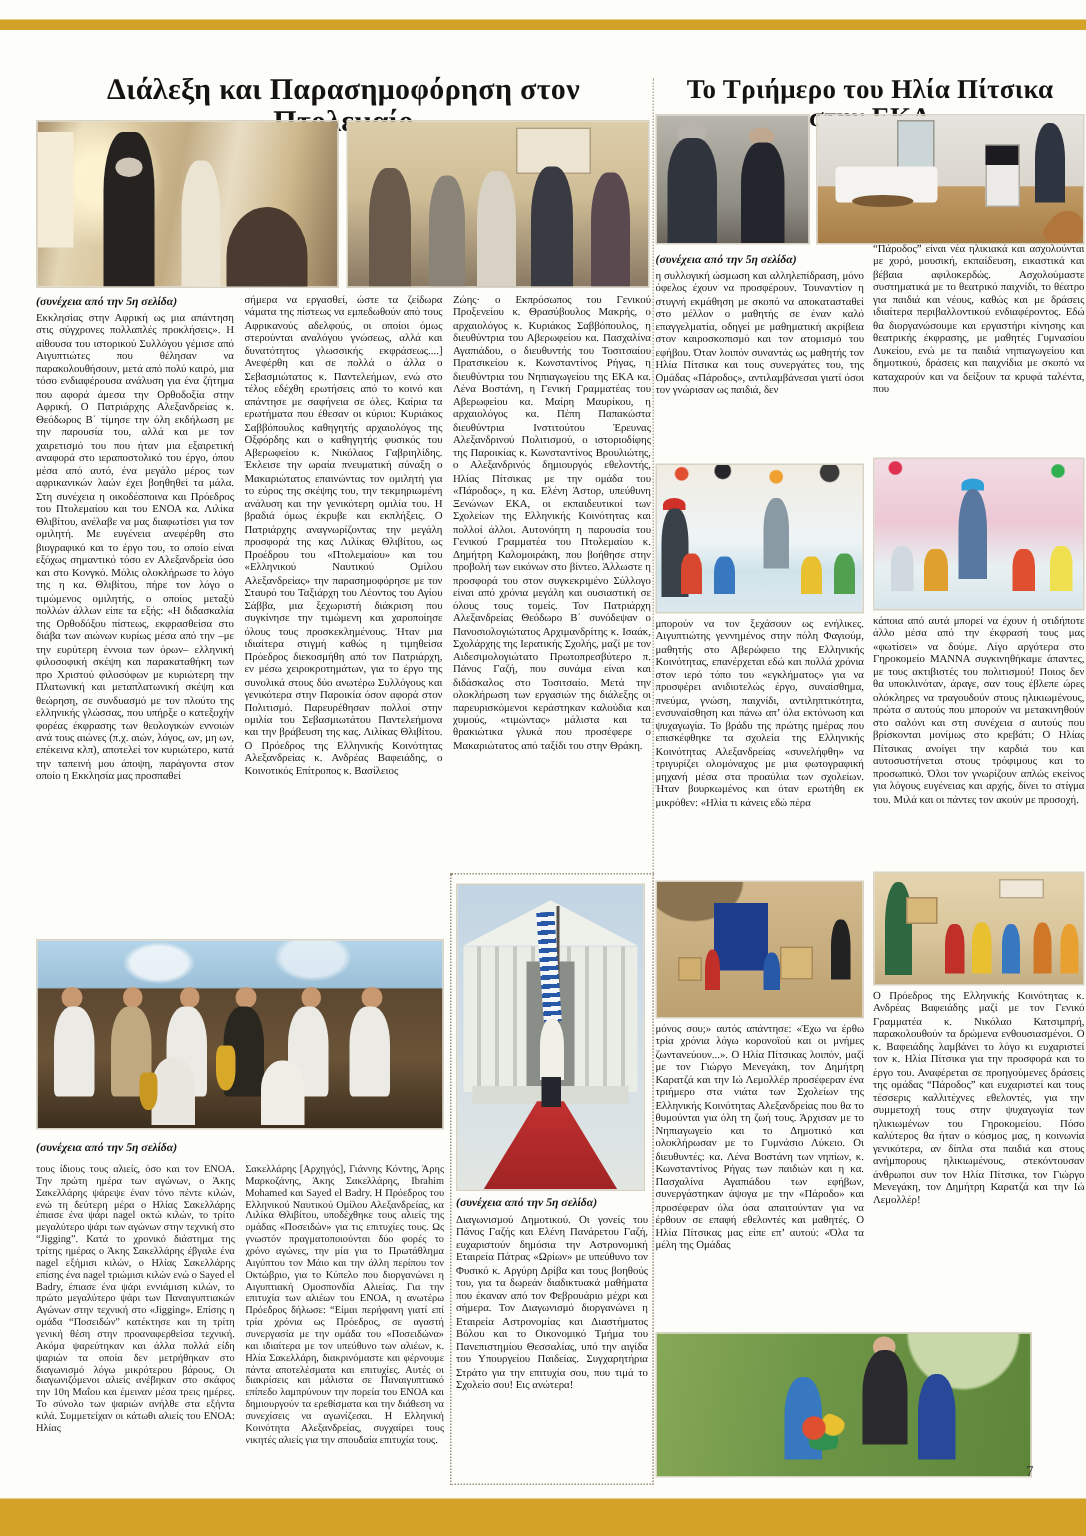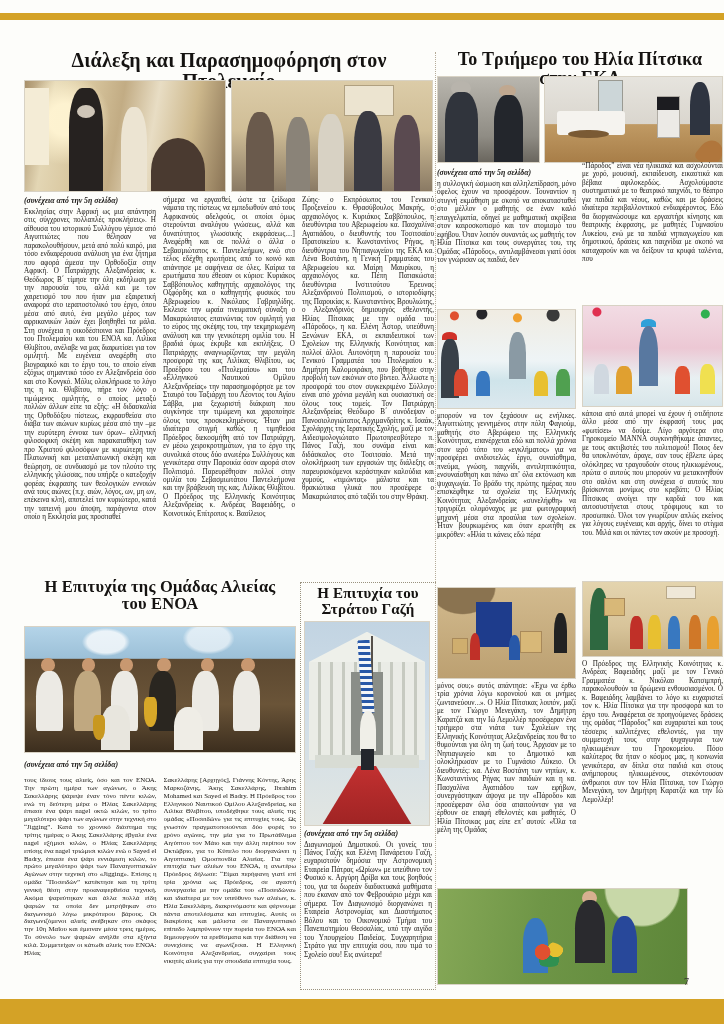--- a/index.html
+++ b/index.html
@@ -265,24 +265,20 @@
   <div class="ph ph-park">
     <div class="s pw-mh"></div>
     <div class="s pw-mom"></div>
     <div class="s pw-k1"></div>
     <div class="s pw-k2"></div>
     <div class="s pw-fl"></div>
   </div>
 </div>
 
 <div class="art art-enoa">
-  <div class="headline">
-    <span style="display:block">Η Επιτυχία της Ομάδας Αλιείας</span>
-    <span style="display:block">του ΕΝΟΑ</span>
-  </div>
   <div class="ph ph-team">
     <div class="s pt-h pt-h1"></div>
       <div class="s pt-f pt-f1"></div>
     <div class="s pt-h pt-h2"></div>
       <div class="s pt-f pt-f2"></div>
     <div class="s pt-h pt-h3"></div>
       <div class="s pt-f pt-f3"></div>
     <div class="s pt-h pt-h4"></div>
       <div class="s pt-f pt-f4"></div>
     <div class="s pt-h pt-h5"></div>
@@ -299,24 +295,20 @@
     <div class="col">
       <div class="body-text" style="height:218px">τους ίδιους τους αλιείς, όσο και τον ΕΝΟΑ. Την πρώτη ημέρα των αγώνων, ο Άκης Σακελλάρης ψάρεψε έναν τόνο πέντε κιλών, ενώ τη δεύτερη μέρα ο Ηλίας Σακελλάρης έπιασε ένα ψάρι nagel οκτώ κιλών, το τρίτο μεγαλύτερο ψάρι των αγώνων στην τεχνική στο “Jigging”. Κατά το χρονικό διάστημα της τρίτης ημέρας ο Άκης Σακελλάρης έβγαλε ένα nagel εξήμισι κιλών, ο Ηλίας Σακελλάρης επίσης ένα nagel τριώμισι κιλών ενώ ο Sayed el Badry, έπιασε ένα ψάρι εννιάμιση κιλών, το πρώτο μεγαλύτερο ψάρι των Παναιγυπτιακών Αγώνων στην τεχνική στο «Jigging». Επίσης η ομάδα “Ποσειδών” κατέκτησε και τη τρίτη γενική θέση στην προαναφερθείσα τεχνική. Ακόμα ψαρεύτηκαν και άλλα πολλά είδη ψαριών τα οποία δεν μετρήθηκαν στο διαγωνισμό λόγω μικρότερου βάρους. Οι διαγωνιζόμενοι αλιείς ανέβηκαν στο σκάφος την 10η Μαΐου και έμειναν μέσα τρεις ημέρες. Το σύνολο των ψαριών ανήλθε στα εξήντα κιλά. Συμμετείχαν οι κάτωθι αλιείς του ΕΝΟΑ: Ηλίας</div>
     </div>
     <div class="col">
       <div class="body-text" style="height:218px">Σακελλάρης [Αρχηγός], Γιάννης Κόντης, Άρης Μαρκοζάνης, Άκης Σακελλάρης, Ibrahim Mohamed και Sayed el Badry. Η Πρόεδρος του Ελληνικού Ναυτικού Ομίλου Αλεξανδρείας, κα Λιλίκα Θλιβίτου, υποδέχθηκε τους αλιείς της ομάδας «Ποσειδών» για τις επιτυχίες τους. Ως γνωστόν πραγματοποιούνται δύο φορές το χρόνο αγώνες, την μία για το Πρωτάθλημα Αιγύπτου τον Μάιο και την άλλη περίπου τον Οκτώβριο, για το Κύπελο που διοργανώνει η Αιγυπτιακή Ομοσπονδία Αλιείας. Για την επιτυχία των αλιέων του ΕΝΟΑ, η ανωτέρω Πρόεδρος δήλωσε: “Είμαι περήφανη γιατί επί τρία χρόνια ως Πρόεδρος, σε αγαστή συνεργασία με την ομάδα του «Ποσειδώνα» και ιδιαίτερα με τον υπεύθυνο των αλιέων, κ. Ηλία Σακελλάρη, διακρινόμαστε και φέρνουμε πάντα αποτελέσματα και επιτυχίες. Αυτές οι διακρίσεις και μάλιστα σε Παναιγυπτιακό επίπεδο λαμπρύνουν την πορεία του ΕΝΟΑ και δημιουργούν τα ερεθίσματα και την διάθεση να συνεχίσεις να αγωνίζεσαι. Η Ελληνική Κοινότητα Αλεξανδρείας, συγχαίρει τους νικητές αλιείς για την σπουδαία επιτυχία τους.</div>
     </div>
   </div>
 </div>
 
 <div class="art art-gazi">
-  <div class="headline">
-    <span style="display:block">Η Επιτυχία του</span>
-    <span style="display:block">Στράτου Γαζή</span>
-  </div>
   <div class="ph ph-flag">
     <div class="s pg-ped"></div>
     <div class="s pg-base"></div>
     <div class="s pg-door"></div>
     <div class="s pg-steps"></div>
     <div class="s pg-carpet"></div>
     <div class="s pg-pole"></div>
     <div class="s pg-flag"></div>
     <div class="s pg-student"></div>
     <div class="s pg-legs"></div>

